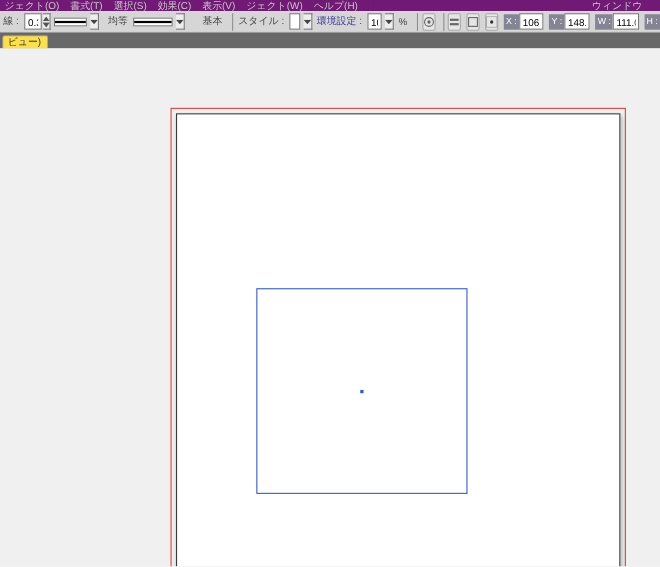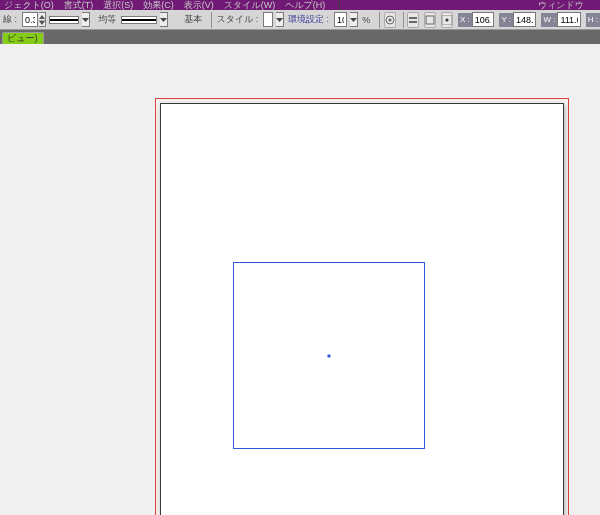--- a/index.html
+++ b/index.html
@@ -94,21 +94,21 @@
     padding: 0 2px; height: 14px; display: inline-flex; align-items: center;
     margin-left: 2px;
   }
 
   
   .tabstrip {
     height: 14px; background: #686868; display: flex; align-items: flex-end;
     padding-left: 2px;
   }
   .tab {
-    background: #84cc16; height: 12px; font-size: 9px; padding: 0 6px 0 4px;
+    background: #fde047; height: 12px; font-size: 9px; padding: 0 6px 0 4px;
     display: inline-flex; align-items: center; border: 1px solid #9a9a9a;
     border-bottom: 0; border-radius: 2px 2px 0 0; color: #333;
   }
 
   
   .stage {
     position: relative; width: 600px; height: calc(515px - 10px - 20px - 14px);
     background: #f0f0f0; overflow: hidden;
   }
   .bleed {
@@ -128,21 +128,21 @@
 </style>
 </head>
 <body>
 
 <div class="menubar">
   <span class="menuitem">ジェクト(O)</span>
   <span class="menuitem">書式(T)</span>
   <span class="menuitem">選択(S)</span>
   <span class="menuitem">効果(C)</span>
   <span class="menuitem">表示(V)</span>
-  <span class="menuitem">スタイル(W)</span>
+  <span class="menuitem">ジェクト(W)</span>
   <span class="menuitem">ヘルプ(H)</span>
   <span class="divider"></span>
   <span class="right menuitem">ウィンドウ</span>
 </div>
 
 <div class="optbar">
 
   <span class="ctl label gray">線 :</span>
 
   <span class="ctl inpbox txt" style="width:34px">

